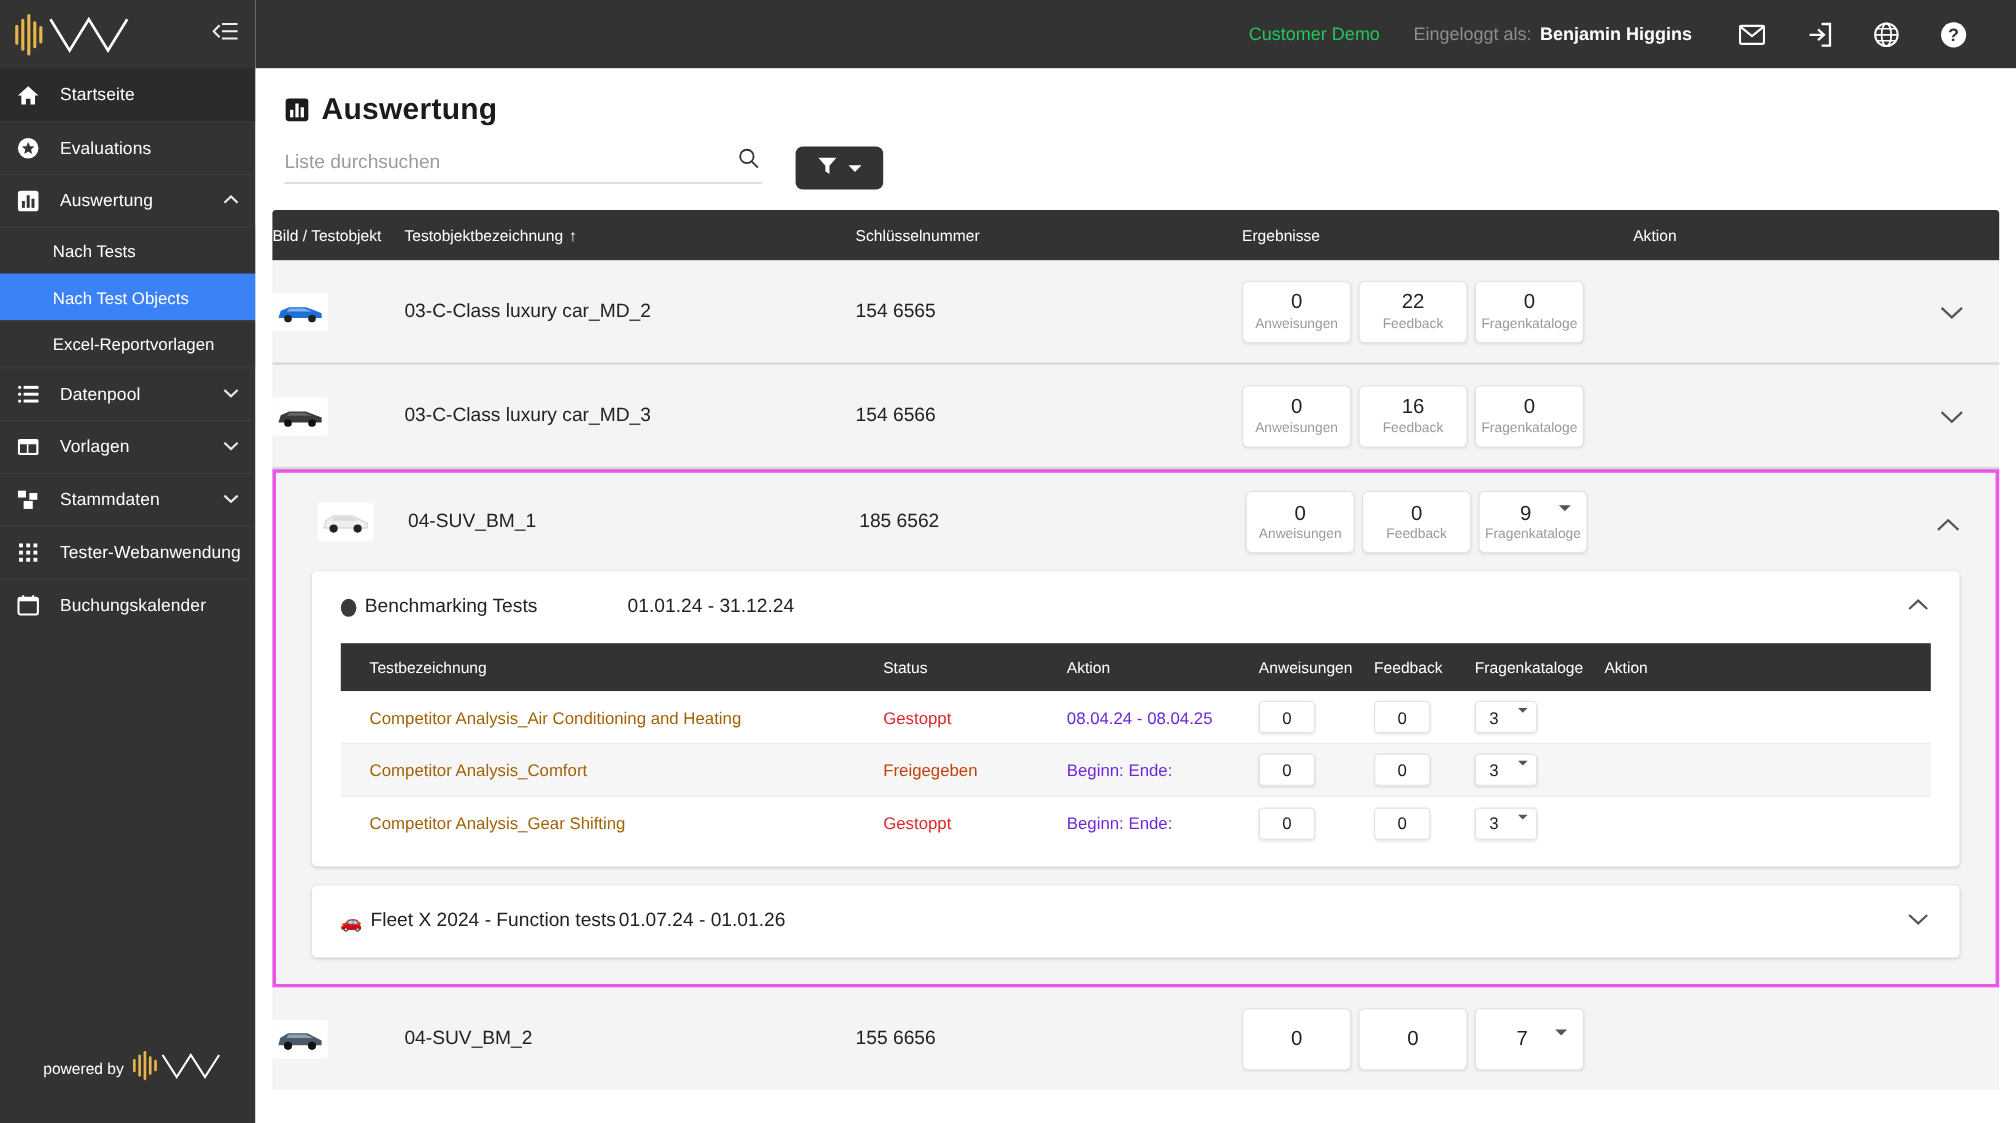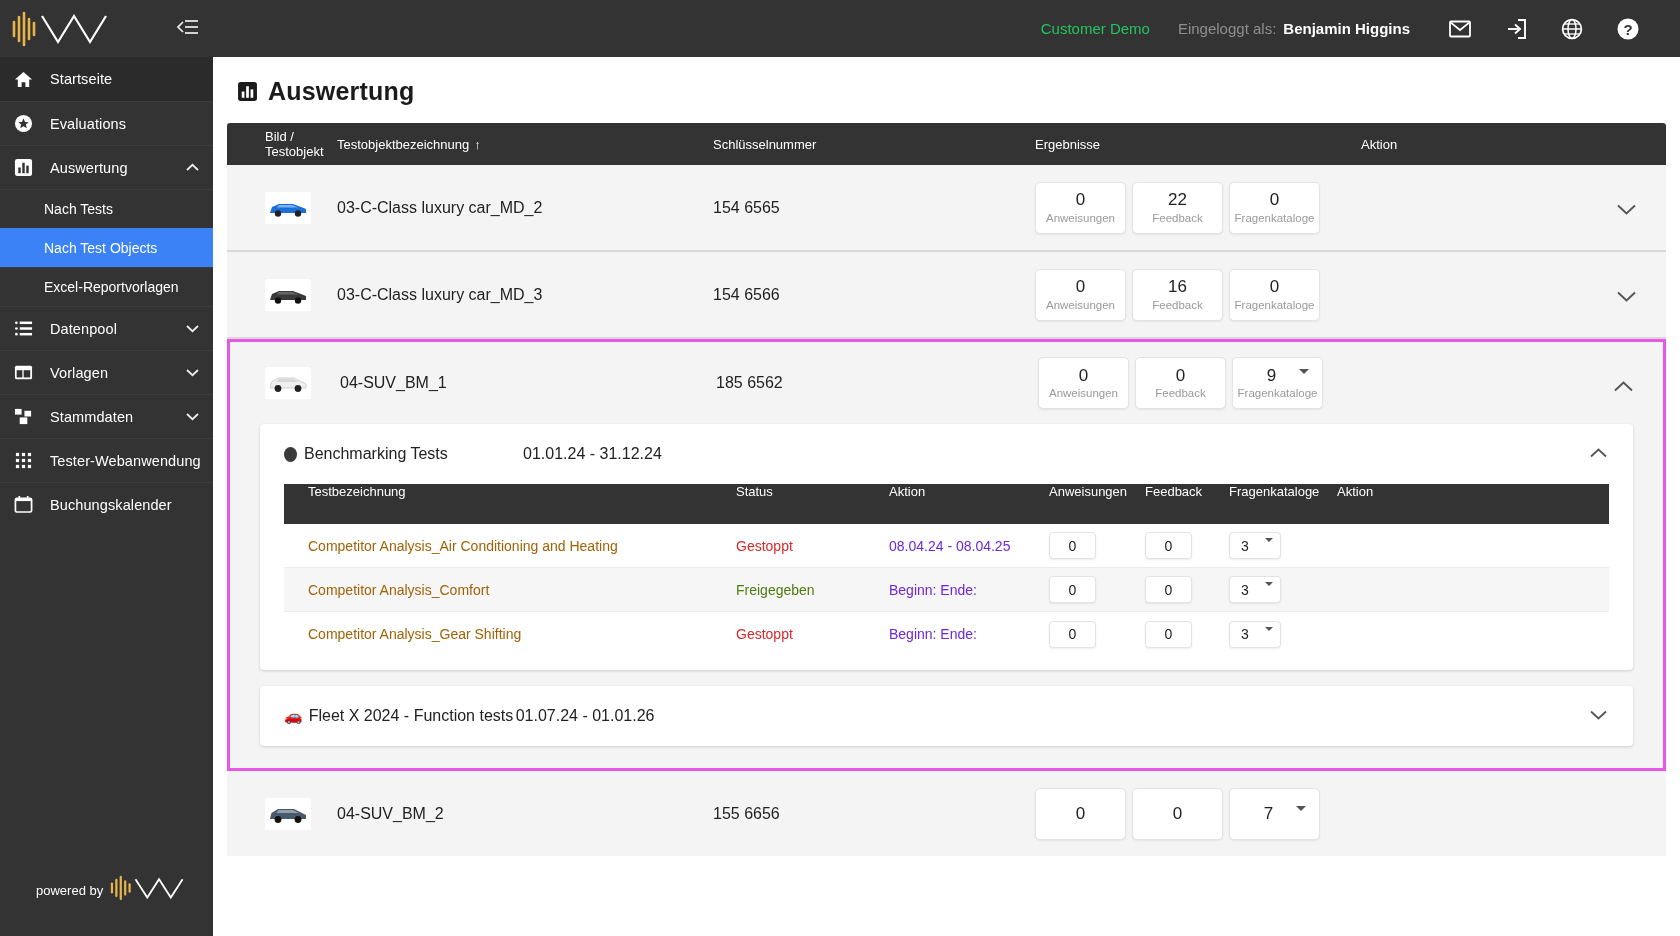--- a/index.html
+++ b/index.html
@@ -90,21 +90,21 @@
 
   
   .tbl-head {
     margin: 17px 14px 0 14px;
     background: #333333; color: #fff;
     height: 42px; display: flex; align-items: center;
     border-radius: 3px 3px 0 0;
     font-size: 13px;
   }
   .th { font-size: 13px; color: #ffffff; }
-  .c-img { width: 110px; padding-left: 38px; }
+  .c-img { width: 110px; }
   .c-name { width: 376px; display: flex; align-items: center; gap: 5px; }
   .c-key { width: 322px; }
   .c-res { width: 326px; }
   .c-act { width: 100px; }
 
   .rows { margin: 0 14px; }
 
   .row-card {
     background: #f4f4f4; position: relative;
     border-bottom: 2px solid #d8d8d8;
@@ -149,41 +149,41 @@
   }
   .inner-head { height: 60px; display: flex; align-items: center; padding-left: 24px; }
   .ih-dot { width: 13px; height: 15px; border-radius: 50%; background: #3a3a3a; margin-right: 7px; display:inline-block;}
   .ih-title { font-size: 16px; color: #222; width: 219px; }
   .ih-emoji { font-size: 15px; margin-right: 6px; }
   .ih-date { font-size: 16px; color: #222; }
   .ih-chev { position: absolute; right: 26px; top: 20px; cursor: pointer; }
 
   .sub-tbl-head {
     background: #333333; color: #fff; height: 40px;
-    display: flex; margin: 0 24px;
+    display: flex; align-items: center; margin: 0 24px;
     font-size: 13px;
   }
   .sth { font-size: 13px; color: #fff; }
   .s-name { width: 452px; padding-left: 24px; }
   .s-status { width: 153px; }
   .s-date { width: 160px; }
   .s-anw { width: 96px; }
   .s-fb { width: 84px; }
   .s-fk { width: 108px; }
   .s-act { width: 80px; }
 
   .sub-row {
     display: flex; align-items: center; height: 44px; margin: 0 24px;
     border-bottom: 1px solid #ececec; background: #ffffff;
   }
   .sub-row.alt { background: #f6f6f6; }
   .sr-name { font-size: 14px; color: #a16207; }
   .sr-status { font-size: 14px; }
   .sr-status.stopped { color: #d9292b; }
-  .sr-status.released { color: #4d7c0f; }
+  .sr-status.released { color: #c2410c; }
   .sr-date { font-size: 14px; color: #6d28d9; }
   .mini-box {
     width: 47px; height: 27px; background: #fff; border: 1px solid #e3e3e3;
     border-radius: 4px; display: flex; align-items: center; justify-content: center;
     font-size: 14px; color: #222; box-shadow: 0 1px 2px rgba(0,0,0,.08); cursor: pointer;
   }
   .mini-box.dd { width: 52px; justify-content: flex-start; padding-left: 11px; position: relative; }
   .mini-box.dd .caret { position: absolute; right: 7px; top: 9px; }
 
   .caret-d { width: 0; height: 0; border-left: 5px solid transparent; border-right: 5px solid transparent; border-top: 5px solid #555; }
@@ -410,20 +410,43 @@
           <svg width="21" height="21" viewBox="0 0 20 20">
               <rect x="1" y="1" width="18" height="18" rx="2.5" fill="#1b1b1b"></rect>
               <rect x="4.5" y="10" width="2.6" height="6" fill="#fff"></rect>
               <rect x="8.7" y="5" width="2.6" height="11" fill="#fff"></rect>
               <rect x="12.9" y="8" width="2.6" height="8" fill="#fff"></rect>
             </svg>
         </span>
         <h1 class="page-title">Auswertung</h1>
       </div>
 
+      <div class="toolbar">
+        <div class="search-wrap">
+          <input class="search-input" type="text" placeholder="Liste durchsuchen" style="">
+          <span class="search-icon">
+            <svg width="18" height="18" viewBox="0 0 18 18">
+                <circle cx="7.4" cy="7.4" r="5.6" fill="none" stroke="#333" stroke-width="1.5"></circle>
+                <line x1="11.6" y1="11.6" x2="16.6" y2="16.6" stroke="#333" stroke-width="1.5"></line>
+              </svg>
+          </span>
+        </div>
+        <div class="filter-btn">
+          <span>
+            <svg width="17" height="16" viewBox="0 0 17 16">
+                <polygon points="1,1.5 16,1.5 10.2,8.2 10.2,15 6.8,12.8 6.8,8.2" fill="#fff"></polygon>
+              </svg>
+          </span>
+          <span>
+            <svg width="11" height="7" viewBox="0 0 11 7">
+                <polygon points="0,0.8 11,0.8 5.5,6.4" fill="#fff"></polygon>
+              </svg>
+          </span>
+        </div>
+      </div>
 
       <div class="tbl-head">
         <div class="th c-img">Bild / Testobjekt</div>
         <div class="th c-name">
           <span>Testobjektbezeichnung</span>
           <span style="font-size:13px;">↑</span>
         </div>
         <div class="th c-key">Schlüsselnummer</div>
         <div class="th c-res">Ergebnisse</div>
         <div class="th c-act">Aktion</div>

